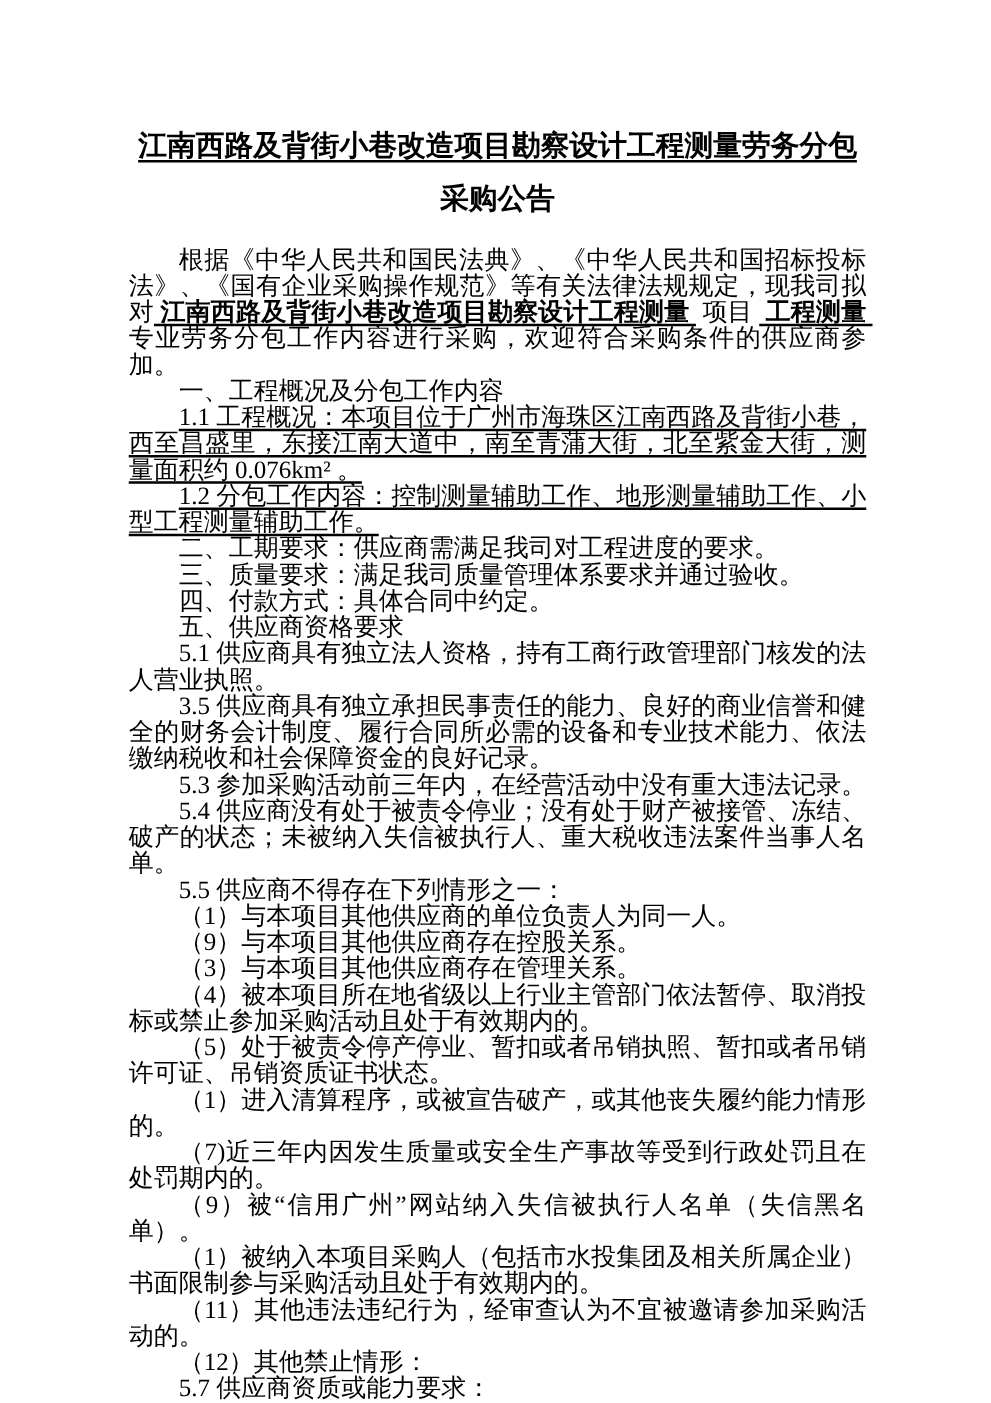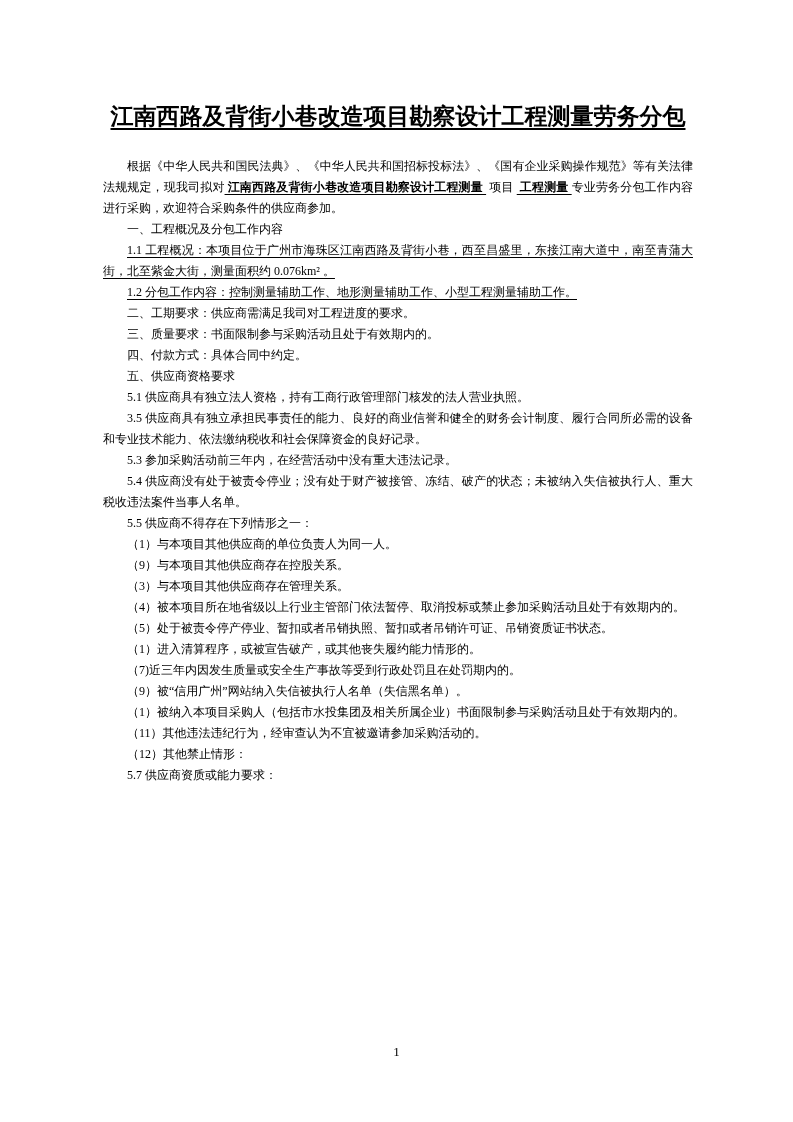--- a/index.html
+++ b/index.html
@@ -21,21 +21,21 @@
     line-height: 42px;
     margin: 0;
   }
   .title-underline {
     text-decoration: underline;
     text-decoration-thickness: 2px;
     text-underline-offset: 4px;
   }
   .content {
     margin-top: 18px;
-    font-size: 12px;
+    font-size: 20px;
     line-height: 21px;
     text-align: justify;
   }
   .content p {
     margin: 0;
     text-indent: 2em;
     white-space: pre-wrap;
   }
   p.u {
     text-decoration: underline;
@@ -54,30 +54,31 @@
     text-align: center;
     font-size: 13px;
   }
 </style>
 </head>
 <body>
 
 <div class="page">
 
   <h1 class="title"><span class="title-underline">江南西路及背街小巷改造项目勘察设计工程测量劳务分包</span></h1>
+  <h1 class="title">采购公告</h1>
 
   <div class="content">
 
     <p><span>根据《中华人民共和国民法典》、《中华人民共和国招标投标法》、《国有企业采购操作规范》等有关法律法规规定，现我司拟对</span><span class="blank"> 江南西路及背街小巷改造项目勘察设计工程测量 </span><span> 项目 </span><span class="blank"> 工程测量 </span><span>专业劳务分包工作内容进行采购，欢迎符合采购条件的供应商参加。</span></p>
 
     <p>一、工程概况及分包工作内容</p>
     <p class="u">1.1 工程概况：本项目位于广州市海珠区江南西路及背街小巷，西至昌盛里，东接江南大道中，南至青蒲大街，北至紫金大街，测量面积约 0.076km² 。</p>
     <p class="u">1.2 分包工作内容：控制测量辅助工作、地形测量辅助工作、小型工程测量辅助工作。</p>
     <p>二、工期要求：供应商需满足我司对工程进度的要求。</p>
-    <p>三、质量要求：书面限制参与采购活动且处于有效期内的。</p>
+    <p>三、质量要求：满足我司质量管理体系要求并通过验收。</p>
     <p>四、付款方式：具体合同中约定。</p>
     <p>五、供应商资格要求</p>
     <p>5.1 供应商具有独立法人资格，持有工商行政管理部门核发的法人营业执照。</p>
     <p>3.5 供应商具有独立承担民事责任的能力、良好的商业信誉和健全的财务会计制度、履行合同所必需的设备和专业技术能力、依法缴纳税收和社会保障资金的良好记录。</p>
     <p>5.3 参加采购活动前三年内，在经营活动中没有重大违法记录。</p>
     <p>5.4 供应商没有处于被责令停业；没有处于财产被接管、冻结、破产的状态；未被纳入失信被执行人、重大税收违法案件当事人名单。</p>
     <p>5.5 供应商不得存在下列情形之一：</p>
     <p>（1）与本项目其他供应商的单位负责人为同一人。</p>
     <p>（9）与本项目其他供应商存在控股关系。</p>
     <p>（3）与本项目其他供应商存在管理关系。</p>

